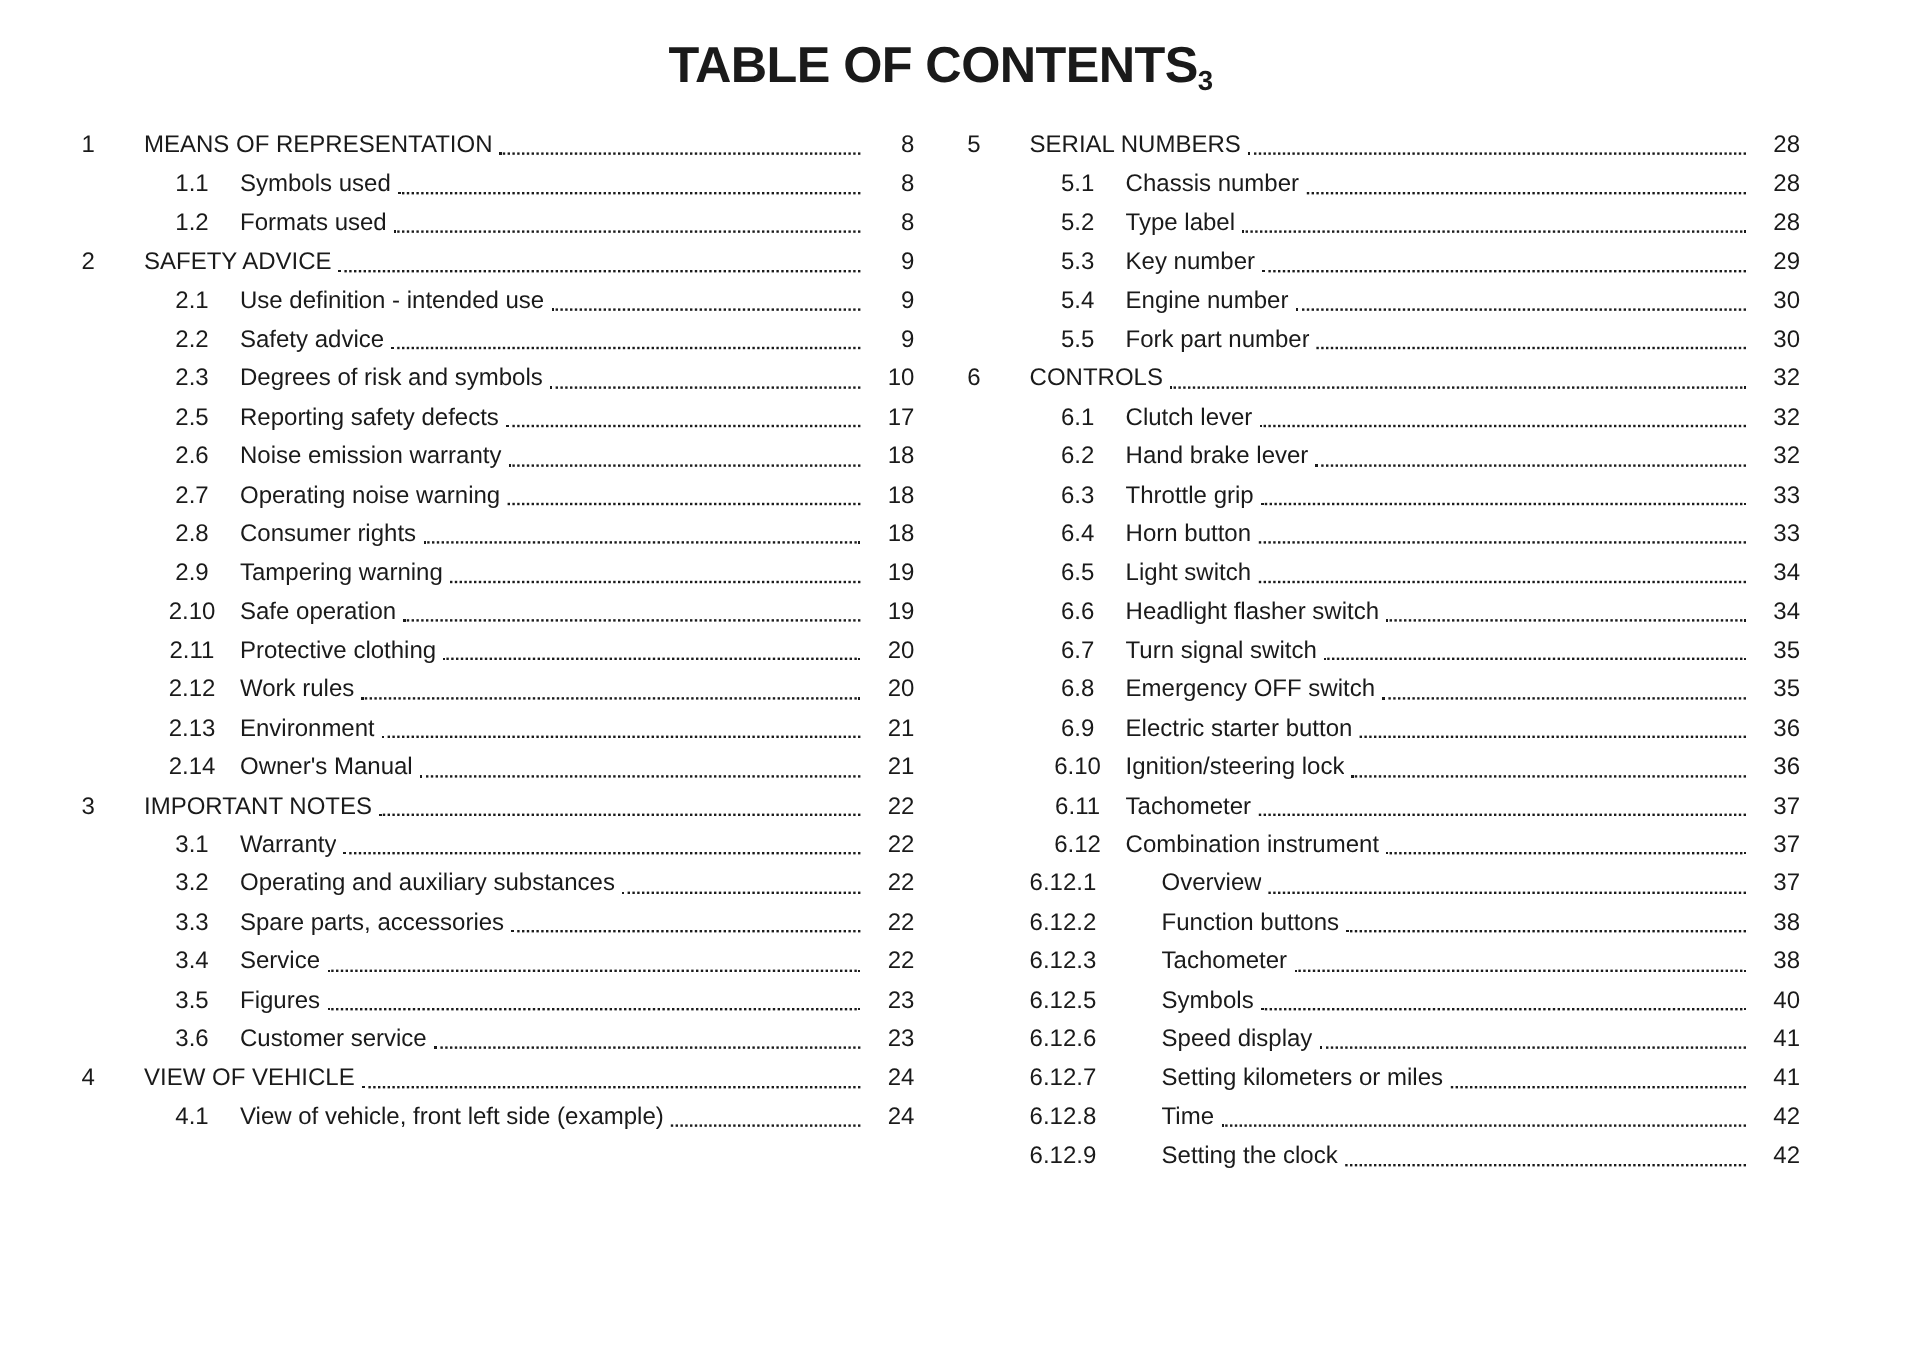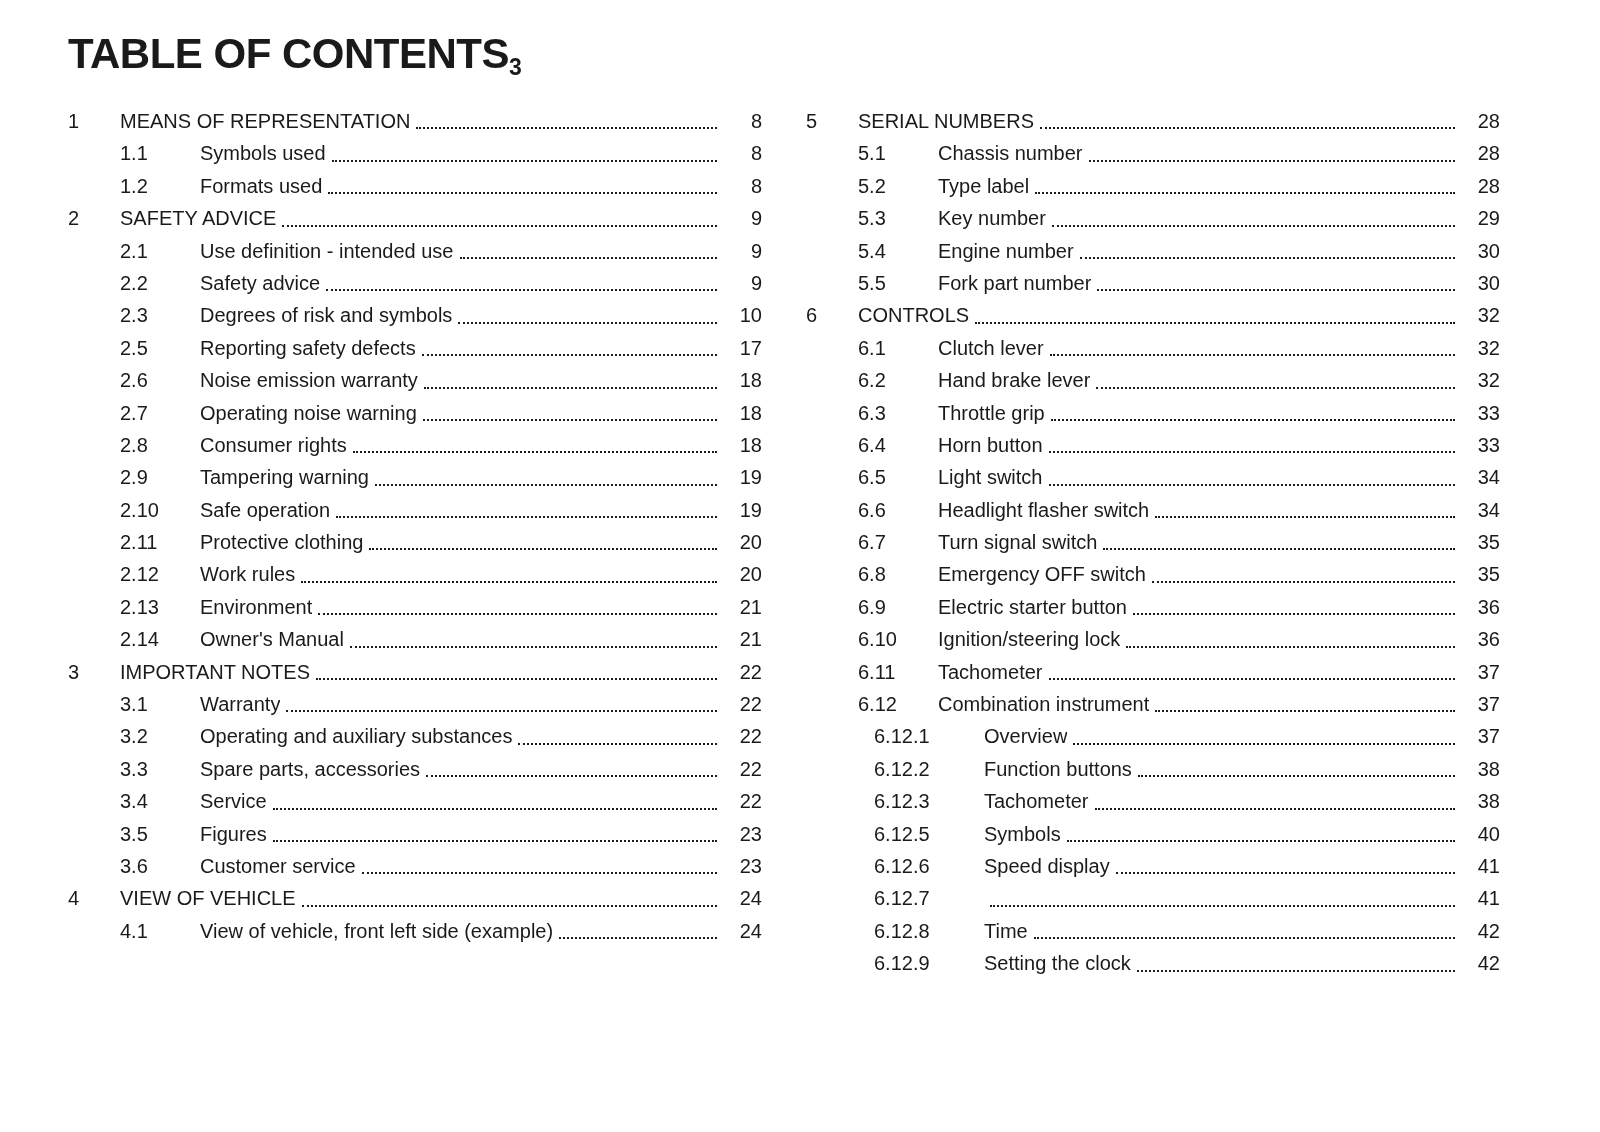--- a/index.html
+++ b/index.html
@@ -12,21 +12,21 @@
   .page {
     width: 1600px;
     height: 1132px;
     box-sizing: border-box;
     padding: 30px 100px 0 68px;
     background: #ffffff;
     overflow: hidden;
   }
   .header {
     display: flex;
-    justify-content: flex-start;
+    justify-content: center;
     align-items: flex-start;
     margin-bottom: 24px;
   }
   .title {
     font-size: 42px;
     font-weight: bold;
     letter-spacing: -0.5px;
     margin: 0;
     line-height: 1.15;
     text-transform: uppercase;
@@ -49,22 +49,22 @@
     align-items: baseline;
     height: 32.4px;
     line-height: 32.4px;
     font-size: 20px;
     white-space: nowrap;
   }
   .num {
     flex: 0 0 auto;
   }
   .level-1 .num { width: 52px; }
-  .level-2 .num { width: 80px;  margin-left: 52px; }
-  .level-3 .num { width: 110px; margin-left: 68px; }
+  .level-2 .num { width: 80px;  margin-left: 52px; text-align: center; }
+  .level-3 .num { width: 110px; margin-left: 52px; }
   .label {
     flex: 0 1 auto;
     overflow: hidden;
   }
   .leader {
     flex: 1 1 0;
     min-width: 18px;
     position: relative;
     align-self: stretch;
   }
@@ -389,20 +389,21 @@
           <span class="pg">40</span>
         </div>
         <div class="toc-row level-3">
           <span class="num">6.12.6</span>
           <span class="label">Speed display</span>
           <span class="leader"></span>
           <span class="pg">41</span>
         </div>
         <div class="toc-row level-3">
           <span class="num">6.12.7</span>
+          <span class="label">Setting kilometers or miles</span>
           <span class="leader"></span>
           <span class="pg">41</span>
         </div>
         <div class="toc-row level-3">
           <span class="num">6.12.8</span>
           <span class="label">Time</span>
           <span class="leader"></span>
           <span class="pg">42</span>
         </div>
         <div class="toc-row level-3">

